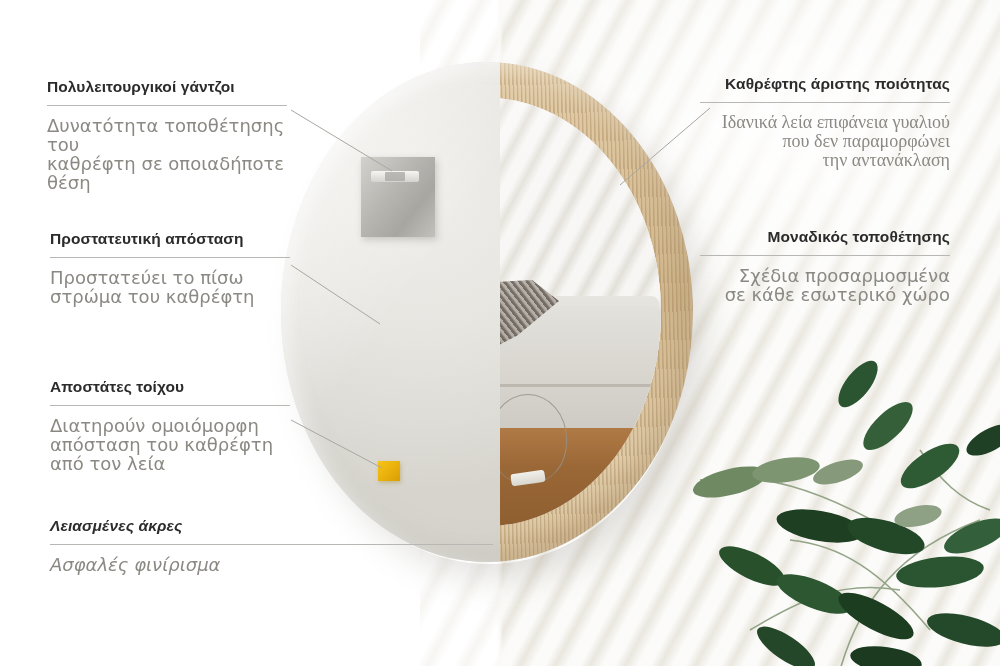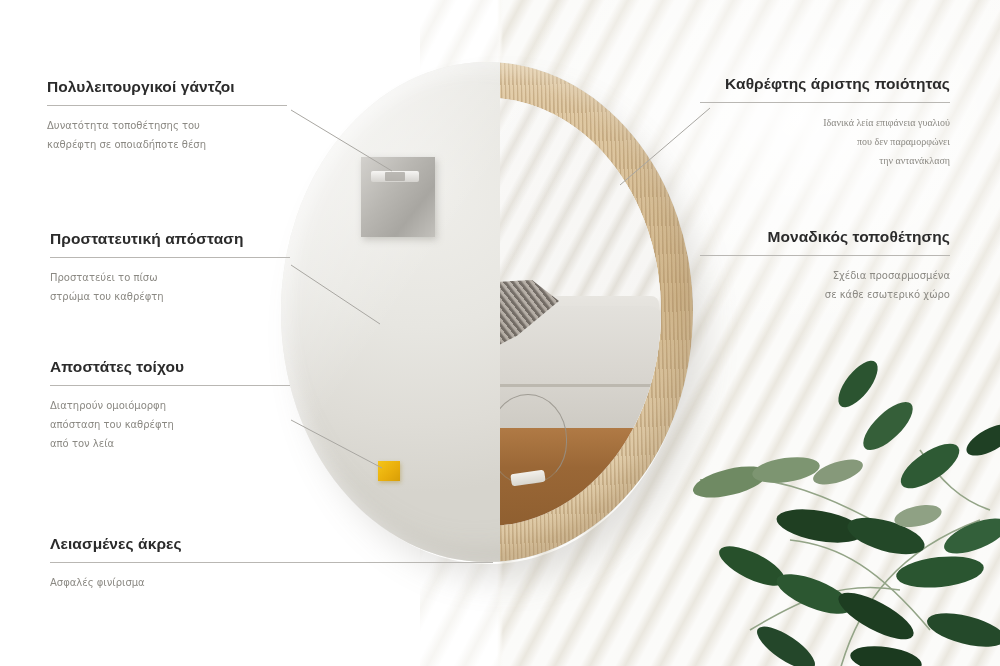--- a/index.html
+++ b/index.html
@@ -199,21 +199,21 @@
   
   .callout{position:absolute;}
   .c-title{
     font-size:15.5px;font-weight:bold;color:#2b2b2b;letter-spacing:.1px;
     white-space:nowrap;
   }
   .c-rule{
     height:1px;background:#b9b7b3;margin-top:9px;
   }
   .c-desc{
-    font-size:10px;line-height:19px;color:#8b8983;margin-top:10px;
+    font-size:18px;line-height:19px;color:#8b8983;margin-top:10px;
     font-family:"DejaVu Sans",sans-serif;
   }
   .left .c-title,.left .c-desc{text-align:left;}
   .right .c-title,.right .c-desc{text-align:right;}
 
   
   #connectors{position:absolute;left:0;top:0;width:1000px;height:666px;pointer-events:none;}
 
   
   #foliage{position:absolute;left:690px;top:330px;width:320px;height:340px;}
@@ -317,29 +317,29 @@
 καθρέφτη σε οποιαδήποτε θέση</div>
   </div>
 
   <div class="callout left" style="left:50px;top:230px;width:240px;">
     <div class="c-title">Προστατευτική απόσταση</div>
     <div class="c-rule"></div>
     <div class="c-desc" style="white-space:pre-line;">Προστατεύει το πίσω
 στρώμα του καθρέφτη</div>
   </div>
 
-  <div class="callout left" style="left:50px;top:358px;width:240px;">
+  <div class="callout left" style="left:50px;top:378px;width:240px;">
     <div class="c-title">Αποστάτες τοίχου</div>
     <div class="c-rule"></div>
     <div class="c-desc" style="white-space:pre-line;">Διατηρούν ομοιόμορφη
 απόσταση του καθρέφτη
 από τον λεία</div>
   </div>
 
-  <div class="callout left" style="left:50px;top:535px;width:443px;">
+  <div class="callout left" style="left:50px;top:517px;width:443px;font-style:italic;">
     <div class="c-title">Λειασμένες άκρες</div>
     <div class="c-rule"></div>
     <div class="c-desc" style="white-space:pre-line;">Ασφαλές φινίρισμα</div>
   </div>
 
   <div class="callout right" style="left:700px;top:75px;width:250px;">
     <div class="c-title">Καθρέφτης άριστης ποιότητας</div>
     <div class="c-rule"></div>
     <div class="c-desc" style="white-space:pre-line;font-family:Liberation Serif, serif;">Ιδανικά λεία επιφάνεια γυαλιού
 που δεν παραμορφώνει

